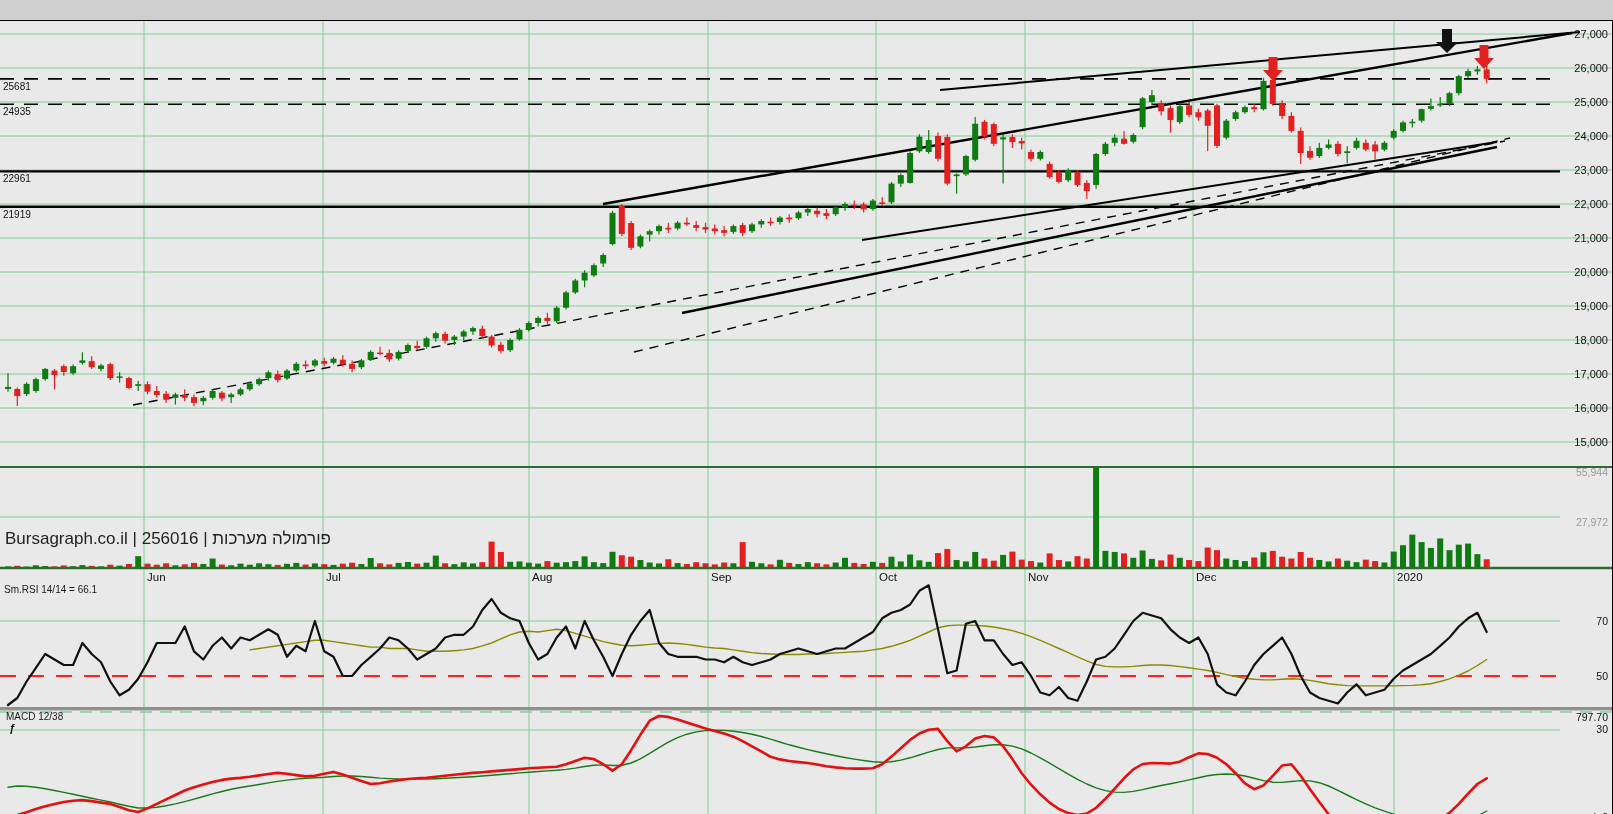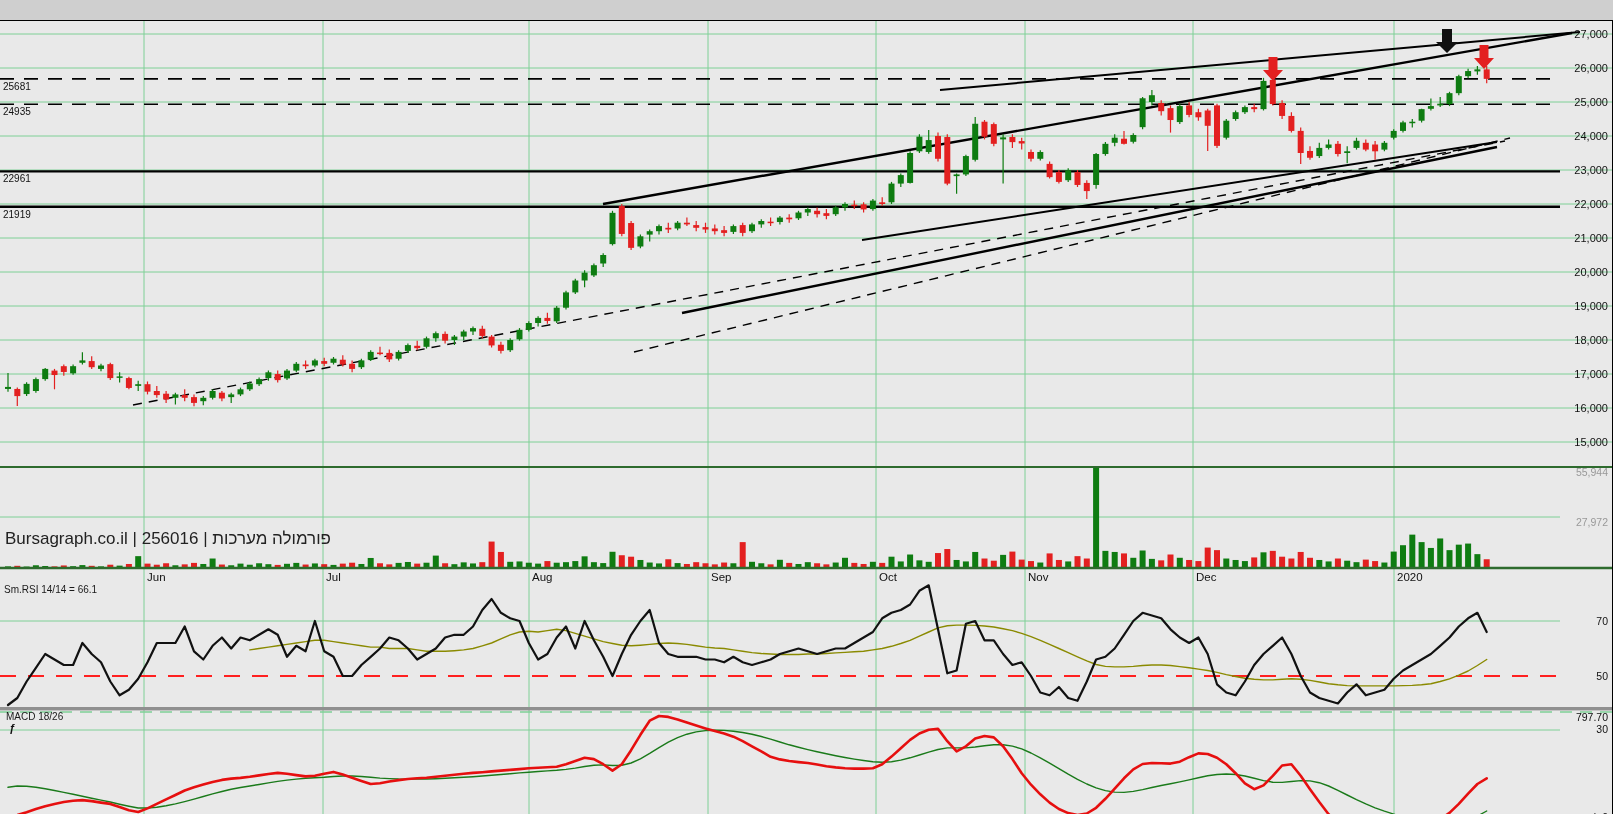--- a/index.html
+++ b/index.html
@@ -602,15 +602,15 @@
         <text x="1397" y="560" text-anchor="start" font-size="11.5" fill="#111111" font-family="&quot;Liberation Sans&quot;,sans-serif">2020</text>
       </g>
       <g>
         <path d="M1268.5,36 L1277.5,36 L1277.5,49 L1283,49 L1273,60 L1263,49 L1268.5,49 Z" fill="#e32020"></path>
         <path d="M1479.5,24 L1488.5,24 L1488.5,37 L1494,37 L1484,48 L1474,37 L1479.5,37 Z" fill="#e32020"></path>
         <path d="M1442,8 L1452,8 L1452,21 L1458,21 L1447,32 L1436,21 L1442,21 Z" fill="#111111"></path>
       </g>
     </svg>
   <div class="ovl" id="main-title">Bursagraph.co.il | 256016 | פורמולה מערכות</div>
   <div class="ovl" id="rsi-title">Sm.RSI 14/14 = 66.1</div>
-  <div class="ovl" id="macd-title">MACD 18/26</div>
+  <div class="ovl" id="macd-title">MACD 12/38</div>
   <div id="macd-fn">ƒ</div>
 </div>
 
 </body></html>

